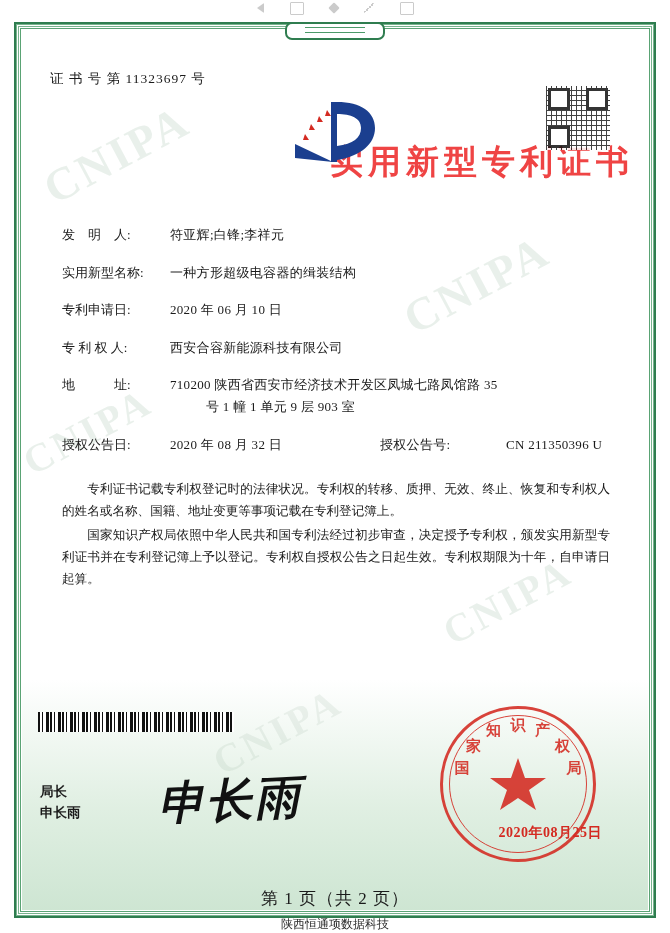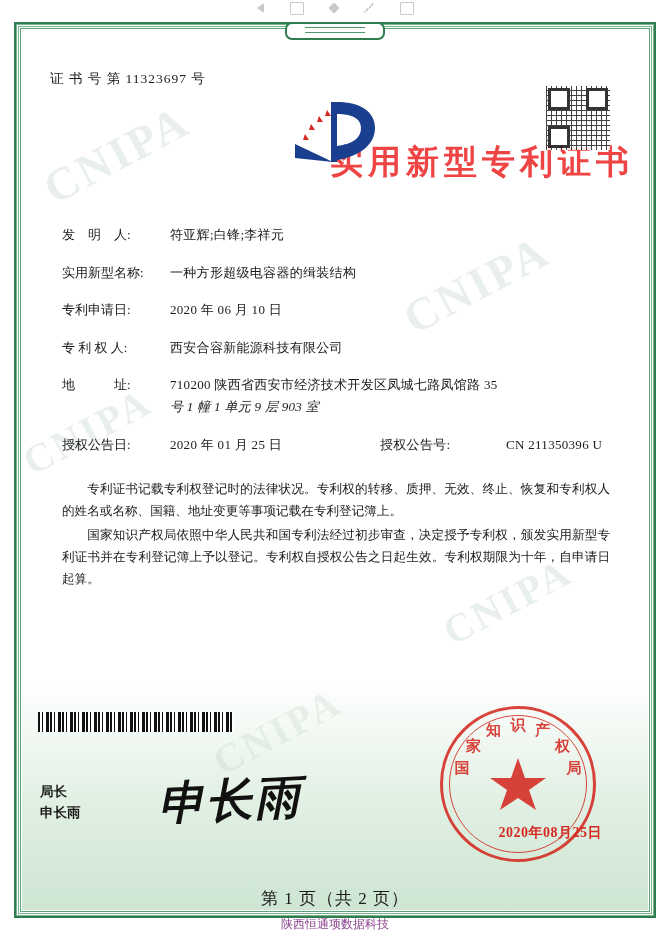--- a/index.html
+++ b/index.html
@@ -209,21 +209,21 @@
     letter-spacing: 0px;
     white-space: pre;
   }
   .f-value {
     flex: 1;
     letter-spacing: .3px;
   }
   .f-value .sub {
     display: block;
     margin-top: 6px;
-    font-style: italic;
+    margin-left: 36px;
   }
   .f-row.two-col .f-value { display: flex; }
   .f-row.two-col .v1 { width: 210px; }
   .f-row.two-col .l2 { width: 126px; }
 
   
   .paras {
     margin-top: 26px;
     margin-left: 26px;
     margin-right: 24px;
@@ -332,21 +332,21 @@
     text-align: center;
     font-size: 17px;
     letter-spacing: 1px;
   }
   .below-page {
     position: absolute;
     bottom: 0; left: 0;
     width: 670px;
     text-align: center;
     font-size: 12px;
-    color: #701a75;
+    color: #000000;
     opacity: .85;
   }
 </style>
 </head>
 <body>
 
 <div class="top-strip">
   <span class="t-ico arrow"></span>
   <span class="t-ico"></span>
   <span class="t-ico diamond"></span>
@@ -419,21 +419,21 @@
         <div class="f-label">地　　　址:</div>
         <div class="f-value">
           <span>710200  陕西省西安市经济技术开发区凤城七路凤馆路 35</span>
           <span class="sub">号 1 幢 1 单元 9 层 903 室</span>
         </div>
       </div>
 
       <div class="f-row two-col">
         <div class="f-label">授权公告日:</div>
         <div class="f-value">
-          <span class="v1">2020 年 01 月 25 日</span>
+          <span class="v1">2020 年 08 月 32 日</span>
           <span class="l2">授权公告号:</span>
           <span>CN 211350396 U</span>
         </div>
       </div>
     </div>
 
     <div class="paras">
       <p>专利证书记载专利权登记时的法律状况。专利权的转移、质押、无效、终止、恢复和专利权人的姓名或名称、国籍、地址变更等事项记载在专利登记簿上。</p>
       <p>国家知识产权局依照中华人民共和国专利法经过初步审查，决定授予专利权，颁发实用新型专利证书并在专利登记簿上予以登记。专利权自授权公告之日起生效。专利权期限为十年，自申请日起算。</p>
     </div>

